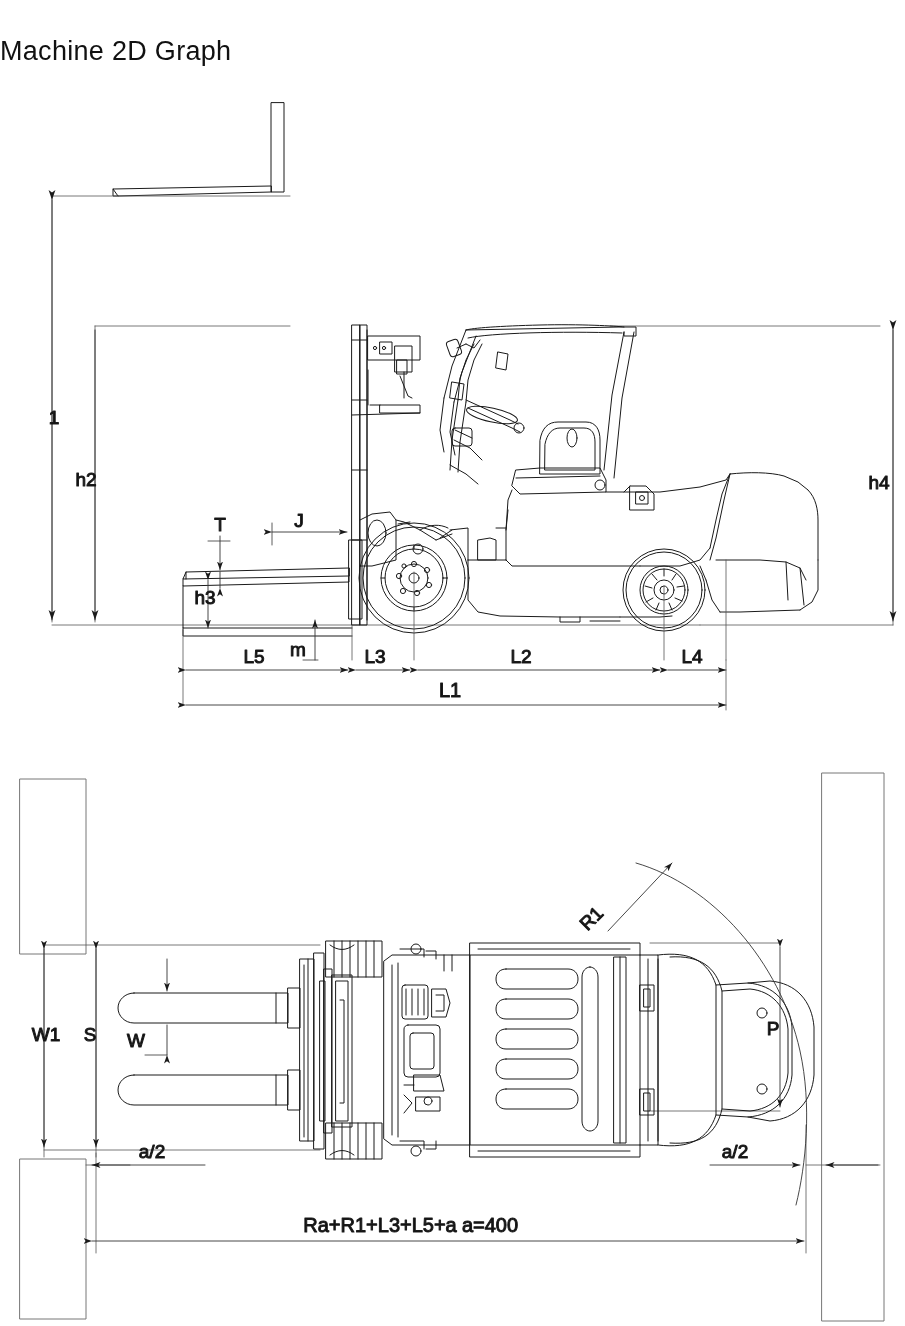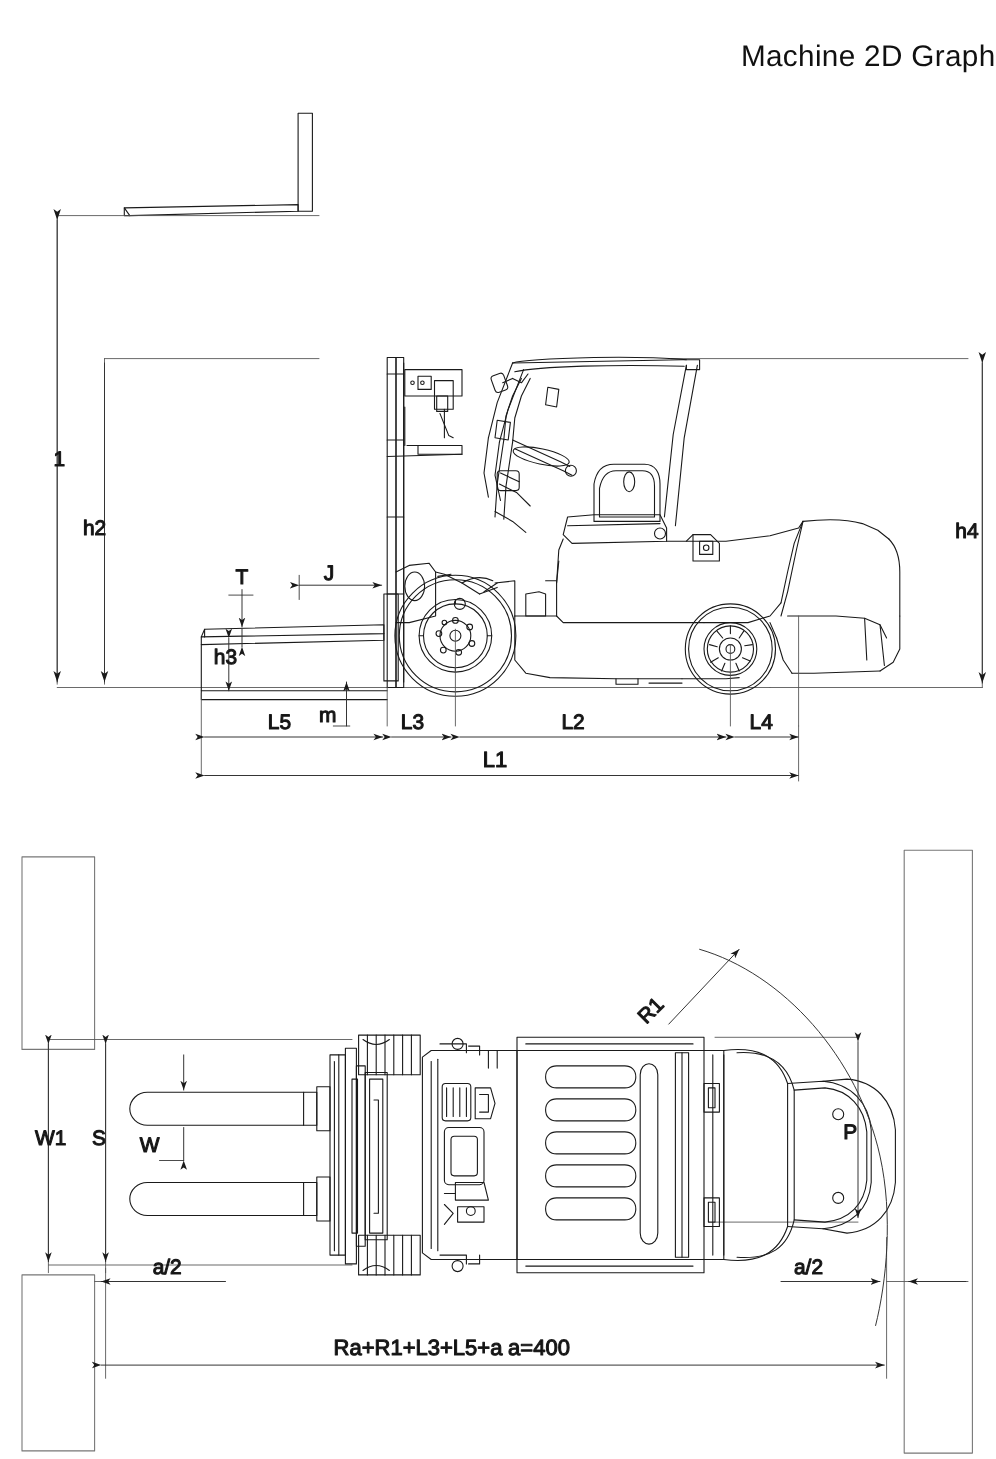--- a/index.html
+++ b/index.html
@@ -4,21 +4,21 @@
 <title>Machine 2D Graph</title>
 <style>
   html,body{margin:0;padding:0;background:#ffffff;}
   body{
     width:905px;height:1326px;position:relative;overflow:hidden;
     font-family:"Liberation Sans","DejaVu Sans",sans-serif;
     color:#1a1a1a;
   }
   #page{position:absolute;left:0;top:0;width:905px;height:1326px;}
   #title{
-    position:absolute;left:0;top:36px;width:905px;text-align:right;
+    position:absolute;left:0;top:36px;width:905px;text-align:left;
     font-size:27px;font-weight:400;letter-spacing:0.3px;color:#111;
     font-family:"Liberation Sans","DejaVu Sans",sans-serif;
   }
   svg{position:absolute;left:0;top:0;}
   .dimtext{
     font-family:"Liberation Sans","DejaVu Sans",sans-serif;
     font-size:19px;fill:#111;
   }
   .dimtext.big{font-size:20px;}
 </style>

